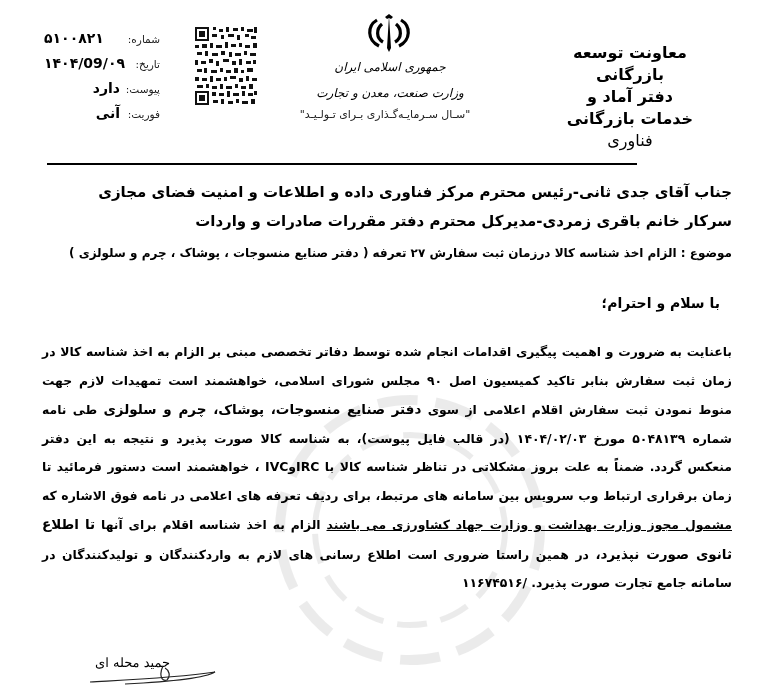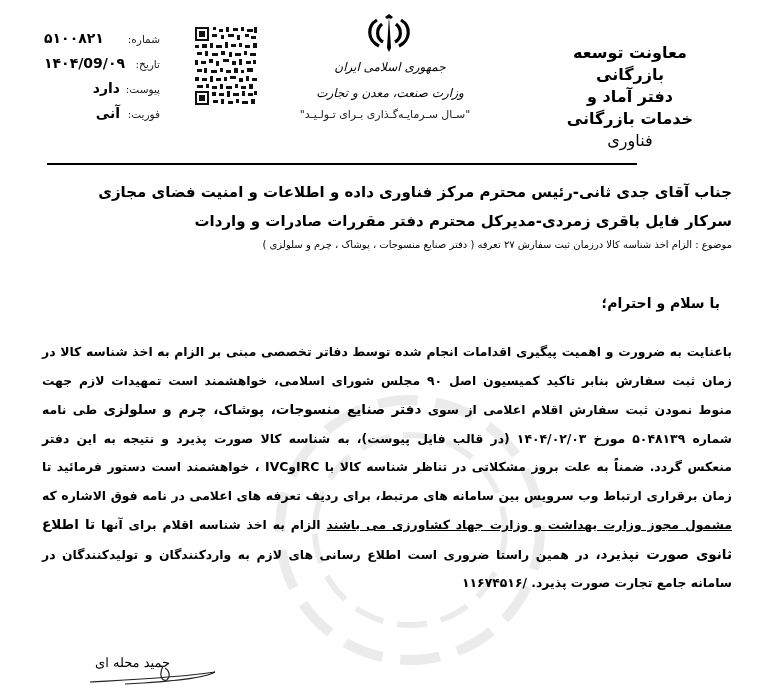--- a/index.html
+++ b/index.html
@@ -28,21 +28,21 @@
 
   
   .sender { left: 560px; top: 42px; width: 140px; text-align: center; font-size: 16px; font-weight: bold; line-height: 22px; }
   .sender .sub { font-weight: normal; }
 
   
   .rule { left: 47px; top: 163px; width: 590px; height: 1.5px; background: #000; }
 
   
   .recip { right: 40px; top: 178px; width: 700px; text-align: right; font-size: 15px; font-weight: bold; line-height: 29px; }
-  .subject { right: 40px; top: 235px; width: 700px; text-align: right; font-size: 10px; font-weight: normal; line-height: 20px; }
+  .subject { right: 40px; top: 243px; width: 700px; text-align: right; font-size: 12px; font-weight: bold; line-height: 20px; }
 
   .greeting { right: 52px; top: 295px; font-size: 14px; font-weight: bold; }
 
   
   .body-text {
     right: 40px; top: 338px; width: 690px;
     text-align: justify; text-align-last: right;
     font-size: 12.4px; font-weight: bold; line-height: 28.5px;
   }
   .body-text .emph { font-weight: bold; font-size: 13.5px; }
@@ -187,21 +187,21 @@
 <div class="abs sender rtl">
   <div>معاونت توسعه بازرگانی</div>
   <div>دفتر آماد و خدمات بازرگانی</div>
   <div class="sub">فناوری</div>
 </div>
 
 <div class="abs rule"></div>
 
 <div class="abs recip rtl">
   <div>جناب آقای جدی ثانی-رئیس محترم مرکز فناوری داده و اطلاعات و امنیت فضای مجازی</div>
-  <div>سرکار فایل باقری زمردی-مدیرکل محترم دفتر مقررات صادرات و واردات</div>
+  <div>سرکار خانم باقری زمردی-مدیرکل محترم دفتر مقررات صادرات و واردات</div>
 </div>
 
 <div class="abs subject rtl">موضوع : الزام اخذ شناسه کالا درزمان ثبت سفارش ۲۷ تعرفه ( دفتر صنایع منسوجات ، پوشاک ، چرم و سلولزی )</div>
 
 <div class="abs greeting rtl">با سلام و احترام؛</div>
 
 <div class="abs watermark">
   <svg width="300" height="300" viewBox="0 0 300 300">
     <circle cx="150" cy="150" r="130" fill="none" stroke="#666" stroke-width="10" stroke-dasharray="40 18"></circle>
     <circle cx="150" cy="150" r="95" fill="none" stroke="#666" stroke-width="6" stroke-dasharray="30 14"></circle>

